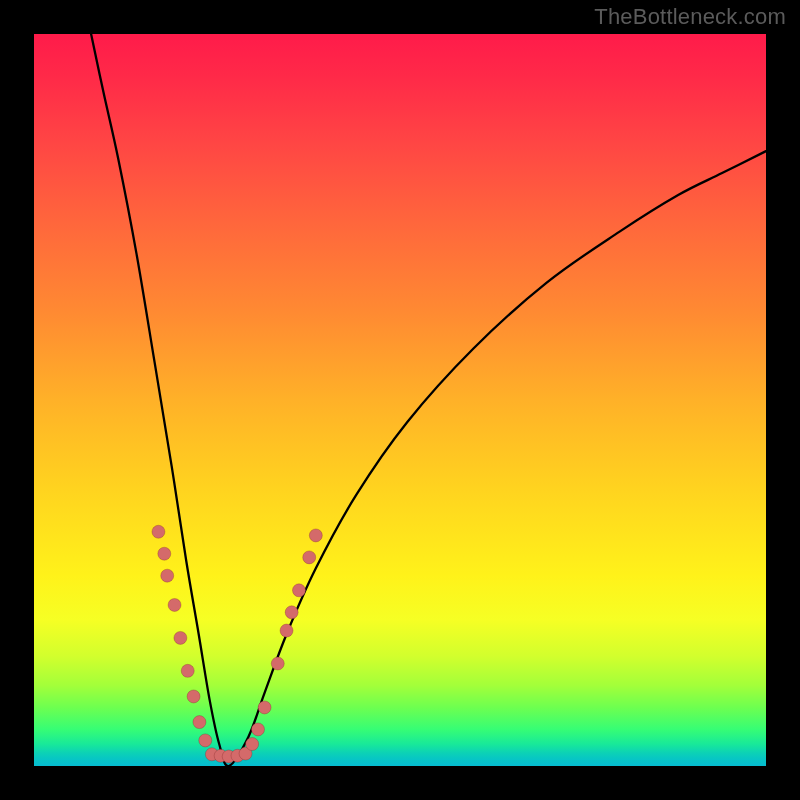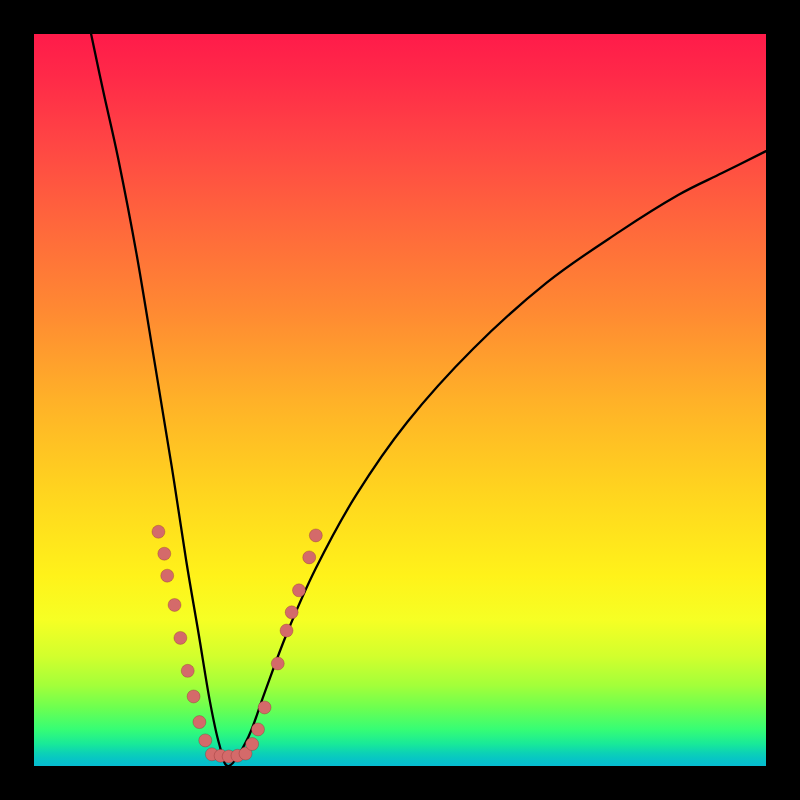--- a/index.html
+++ b/index.html
@@ -72,20 +72,21 @@
   }
   .dot {
     stroke: rgba(120,30,30,0.28);
     stroke-width: 1;
   }
 </style>
 </head>
 <body>
 <div class="wrap">
 
+  <div class="watermark">TheBottleneck.com</div>
 
   <div class="chart-box">
     <div class="gradient"></div>
     <svg class="overlay" viewBox="0 0 732 732">
       <g id="curve-group">
           <path d="M 57.10 0.00 C 59.17 9.76, 65.03 37.82, 69.54 58.56 C 74.05 79.30, 78.69 97.60, 84.18 124.44 C 89.67 151.28, 96.38 185.44, 102.48 219.60 C 108.58 253.76, 114.92 294.02, 120.78 329.40 C 126.64 364.78, 132.37 398.94, 137.62 431.88 C 142.86 464.82, 147.74 498.98, 152.26 527.04 C 156.77 555.10, 160.80 577.06, 164.70 600.24 C 168.60 623.42, 172.26 647.82, 175.68 666.12 C 179.10 684.42, 182.02 699.06, 185.20 710.04 C 188.37 721.02, 189.83 733.22, 194.71 732.00 C 199.59 730.78, 208.50 714.92, 214.48 702.72 C 220.45 690.52, 224.24 675.88, 230.58 658.80 C 236.92 641.72, 244.00 620.98, 252.54 600.24 C 261.08 579.50, 270.23 557.54, 281.82 534.36 C 293.41 511.18, 306.83 485.56, 322.08 461.16 C 337.33 436.76, 353.80 412.36, 373.32 387.96 C 392.84 363.56, 416.02 337.94, 439.20 314.76 C 462.38 291.58, 488.00 268.40, 512.40 248.88 C 536.80 229.36, 563.64 212.28, 585.60 197.64 C 607.56 183.00, 627.08 170.80, 644.16 161.04 C 661.24 151.28, 673.44 146.40, 688.08 139.08 C 702.72 131.76, 724.68 120.78, 732.00 117.12" class="curve" stroke="#000000" stroke-width="2.3"></path>
         </g>
       <g id="dots-group">
           <circle cx="124.44" cy="497.76" r="6.5" fill="#d46a6a" class="dot"></circle>
           <circle cx="130.30" cy="519.72" r="6.5" fill="#d46a6a" class="dot"></circle>

